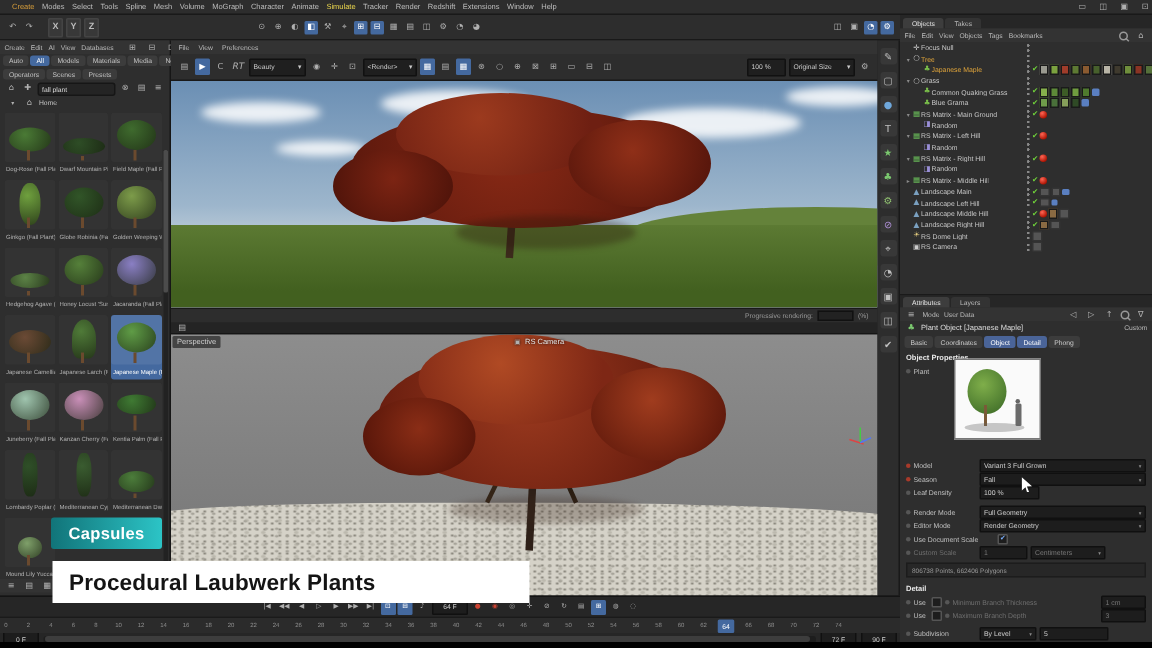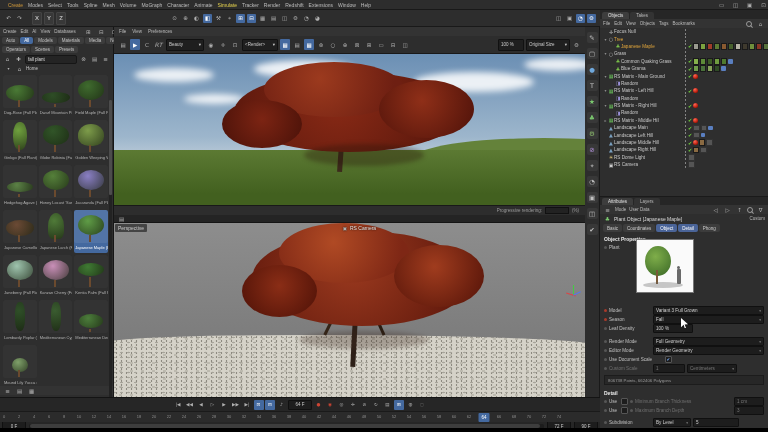--- a/index.html
+++ b/index.html
@@ -917,14 +917,16 @@
       <div class="tfield">0 F</div>
       <div id="rangetrack">
           <div></div>
         </div>
       <div class="tfield">72 F</div>
       <div class="tfield">90 F</div>
     </div>
   </div>
   <div id="blackstrip" class="abs"></div>
 
+  <div id="badge" class="abs">Capsules</div>
+  <div id="titlecard" class="abs">Procedural Laubwerk Plants</div>
   <div id="cursor" class="abs"></div>
 </div>
 
 </body></html>

